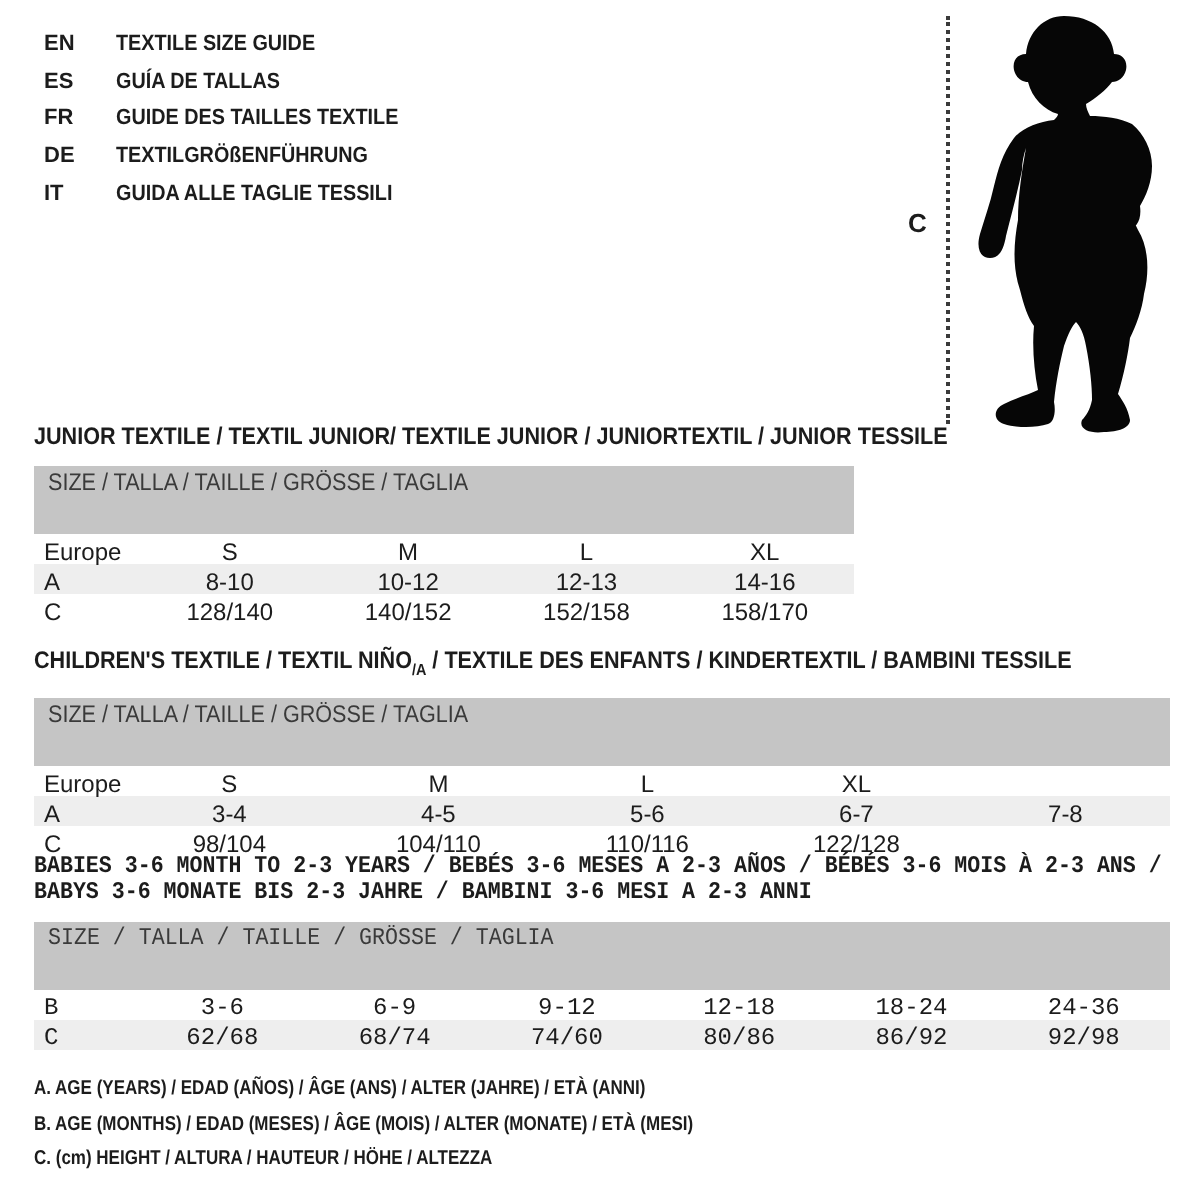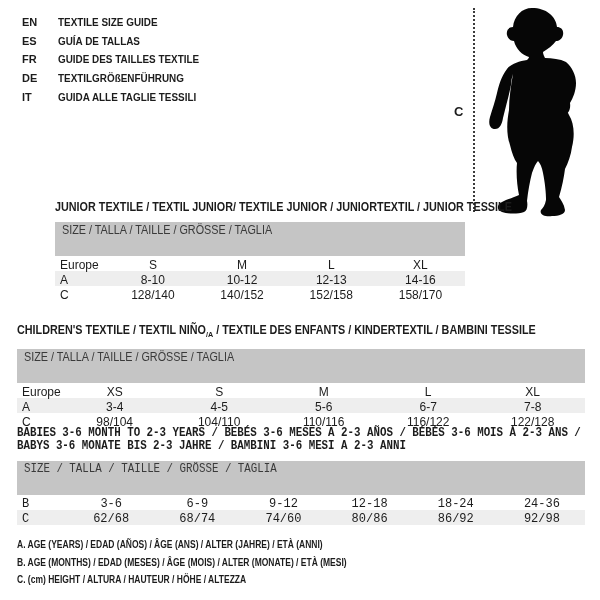--- a/index.html
+++ b/index.html
@@ -34,21 +34,21 @@
   .size-table h2{font-size:12px;font-weight:bold;line-height:13px;margin-bottom:8px;white-space:nowrap;}
   .bar{height:34px;line-height:17px;background:var(--bar-bg);color:var(--bar-text);font-size:12px;padding-left:7px;}
   .trow{display:flex;height:15px;line-height:18px;font-size:12px;}
   .rows .trow:nth-child(even){background:var(--stripe-bg);}
   .trow .label{padding-left:5px;text-align:left;white-space:nowrap;}
   .trow .cell{text-align:center;white-space:nowrap;}
   .cols-4 .label{width:13%;}   .cols-4 .cell{width:21.75%;}
   .cols-5 .label{width:8%;}    .cols-5 .cell{width:18.4%;}
   .cols-6 .label{width:9%;}    .cols-6 .cell{width:15.166%;}
 
-  #table-junior{top:201px;width:410px;margin-left:38px;}
+  #table-junior{top:212px;width:410px;}
   #table-children{top:324px;width:568px;}
   #table-babies{top:427px;width:568px;font-family:Liberation Mono, monospace;}
   .sub{font-size:8px;vertical-align:sub;}
 
   
   .footnotes{position:absolute;left:17px;top:536px;}
   .footnote{height:17.5px;line-height:17.5px;font-weight:bold;font-size:10px;}
 </style>
 </head>
 <body>
@@ -155,40 +155,38 @@
         </div>
       </div>
   </section>
 
   <section class="size-table" id="table-children">
     <h2><span class="cond"><span>CHILDREN'S TEXTILE / TEXTIL NIÑO</span><span class="sub">/A</span><span> / TEXTILE DES ENFANTS / KINDERTEXTIL / BAMBINI TESSILE</span></span></h2>
     <div class="bar"><span class="cond">SIZE / TALLA / TAILLE / GRÖSSE / TAGLIA</span></div>
     <div class="rows cols-5">
         <div class="trow">
           <span class="label">Europe</span>
-          <span class="cell">XS</span>
           <span class="cell">S</span>
           <span class="cell">M</span>
           <span class="cell">L</span>
           <span class="cell">XL</span>
         </div>
         <div class="trow">
           <span class="label">A</span>
           <span class="cell">3-4</span>
           <span class="cell">4-5</span>
           <span class="cell">5-6</span>
           <span class="cell">6-7</span>
           <span class="cell">7-8</span>
         </div>
         <div class="trow">
           <span class="label">C</span>
           <span class="cell">98/104</span>
           <span class="cell">104/110</span>
           <span class="cell">110/116</span>
-          <span class="cell">116/122</span>
           <span class="cell">122/128</span>
         </div>
       </div>
   </section>
 
   <section class="size-table" id="table-babies">
     <h2>
       <span class="cond">BABIES 3-6 MONTH TO 2-3 YEARS / BEBÉS 3-6 MESES A 2-3 AÑOS / BÉBÉS 3-6 MOIS À 2-3 ANS /</span><br>
       <span class="cond">BABYS 3-6 MONATE BIS 2-3 JAHRE / BAMBINI 3-6 MESI A 2-3 ANNI</span>
     </h2>

